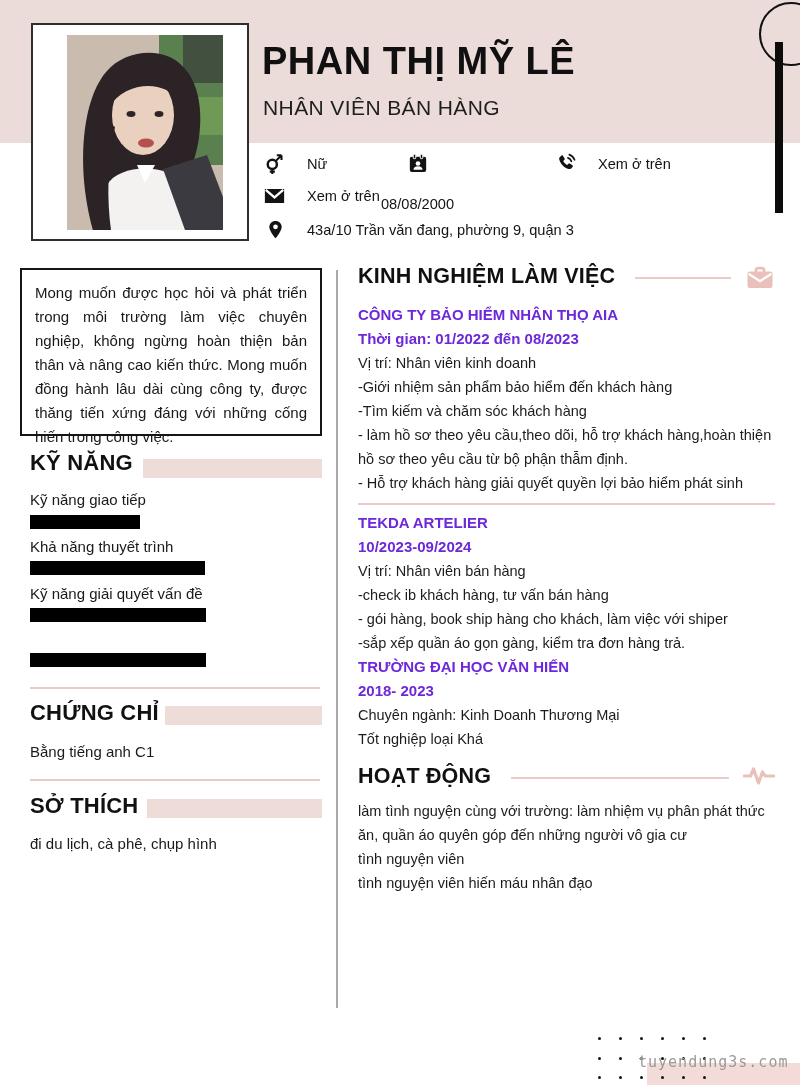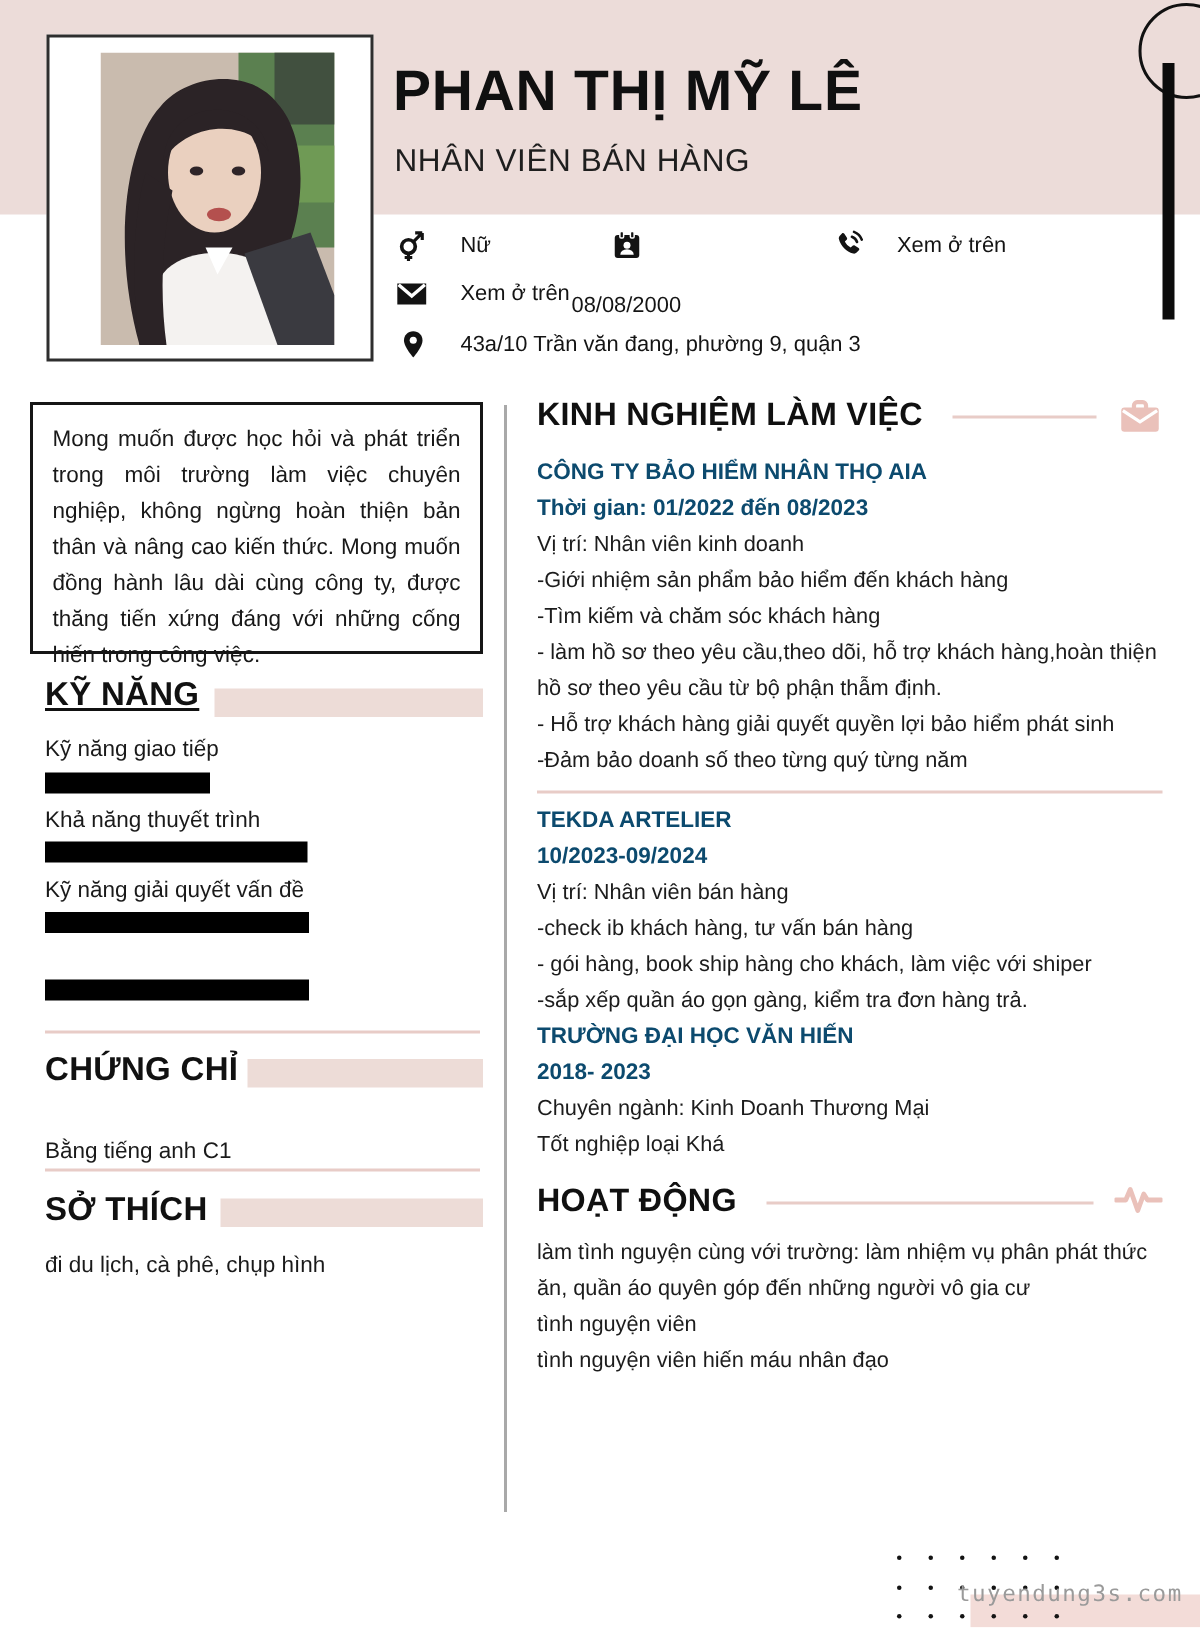--- a/index.html
+++ b/index.html
@@ -38,21 +38,21 @@
   .ltext{position:absolute;font-size:15px;color:#1a1a1a;}
   .col-divider{position:absolute;left:336px;top:270px;width:2px;height:738px;background:var(--divider_gray,#a9a9a9);}
 
   
   .rcol{position:absolute;left:358px;top:263px;width:417px;}
   .rhead{display:flex;align-items:center;height:26px;}
   .rhead h2{font-size:21.5px;font-weight:bold;color:#101010;letter-spacing:.2px;white-space:nowrap;}
   .rule{flex:1;height:2px;background:var(--pink_line,#e8ccc7);margin:4px 14px 0 20px;}
   .sec-icon{flex:none;display:block;}
   .rline{font-size:14.5px;line-height:24px;color:#1c1c1c;}
-  .rbold{font-size:15px;line-height:24px;font-weight:bold;color:#0c4a6e;}
+  .rbold{font-size:15px;line-height:24px;font-weight:bold;color:#6d28d9;}
   .jdiv{height:2px;background:var(--pink_line,#e8ccc7);margin:8px 0 6px;}
   .mt-ed{margin-top:12px;margin-bottom:10px;}
   .mb-exp{margin-bottom:14px;}
 
   
   .wm-rect{position:absolute;left:647px;top:1063px;width:153px;height:22px;background:var(--pink_wm_bg,#f3dcd8);}
   .dots{position:absolute;left:589px;top:1029px;display:grid;grid-template-columns:repeat(6,21px);grid-auto-rows:19.5px;}
   .dots i{width:3.4px;height:3.4px;border-radius:50%;background:#141414;display:block;margin:auto;}
   .wm-text{position:absolute;left:638px;top:1053px;font-family:"DejaVu Sans Mono","Liberation Mono",monospace;font-size:15px;letter-spacing:1px;color:var(--watermark_text,#9a9a9a);}
 </style>
@@ -129,35 +129,35 @@
       <circle cx="12" cy="9" r="3" fill="#ffffff"></circle>
     </svg>
     <span>43a/10 Trần văn đang, phường 9, quận 3</span>
   </div>
 
   <div class="objective-box">
     <p>Mong muốn được học hỏi và phát triển trong môi trường làm việc chuyên nghiệp, không ngừng hoàn thiện bản thân và nâng cao kiến thức. Mong muốn đồng hành lâu dài cùng công ty, được thăng tiến xứng đáng với những cống hiến trong công việc.</p>
   </div>
 
   <span class="lrect" style="left:143px;top:459px;width:179px;"></span>
-  <div class="lhead" style="left:30px;top:450px;text-decoration:underline;">KỸ NĂNG</div>
+  <div class="lhead" style="left:30px;top:450px;">KỸ NĂNG</div>
 
   <div class="slabel" style="left:30px;top:491px;">Kỹ năng giao tiếp</div>
   <div class="sbar" style="left: 30px; top: 515px; width: 110px;"></div>
   <div class="slabel" style="left:30px;top:538px;">Khả năng thuyết trình</div>
   <div class="sbar" style="left: 30px; top: 561px; width: 175px;"></div>
   <div class="slabel" style="left:30px;top:585px;">Kỹ năng giải quyết vấn đề</div>
   <div class="sbar" style="left: 30px; top: 608px; width: 176px;"></div>
   <div class="sbar" style="left: 30px; top: 653px; width: 176px;"></div>
 
   <div class="ldiv" style="top:687px;"></div>
 
   <span class="lrect" style="left:165px;top:706px;width:157px;"></span>
   <div class="lhead" style="left:30px;top:700px;">CHỨNG CHỈ</div>
-  <div class="ltext" style="left:30px;top:743px;margin-top:16px;">Bằng tiếng anh C1</div>
+  <div class="ltext" style="left:30px;top:743px;">Bằng tiếng anh C1</div>
 
   <div class="ldiv" style="top:779px;"></div>
 
   <span class="lrect" style="left:147px;top:799px;width:175px;"></span>
   <div class="lhead" style="left:30px;top:793px;">SỞ THÍCH</div>
   <div class="ltext" style="left:30px;top:835px;">đi du lịch, cà phê, chụp hình</div>
 
   <div class="col-divider"></div>
 
   <div class="rcol">
@@ -174,21 +174,20 @@
       </div>
 
       <div>
         <div class="rbold">CÔNG TY BẢO HIỂM NHÂN THỌ AIA</div>
         <div class="rbold">Thời gian: 01/2022 đến 08/2023</div>
         <div class="rline">Vị trí: Nhân viên kinh doanh</div>
         <div class="rline">-Giới nhiệm sản phẩm bảo hiểm đến khách hàng</div>
         <div class="rline">-Tìm kiếm và chăm sóc khách hàng</div>
         <div class="rline">- làm hồ sơ theo yêu cầu,theo dõi, hỗ trợ khách hàng,hoàn thiện hồ sơ theo yêu cầu từ bộ phận thẫm định.</div>
         <div class="rline">- Hỗ trợ khách hàng giải quyết quyền lợi bảo hiểm phát sinh</div>
-        <div class="rline">-Đảm bảo doanh số theo từng quý từng năm</div>
       </div>
 
       <div class="jdiv"></div>
 
       <div>
         <div class="rbold">TEKDA ARTELIER</div>
         <div class="rbold">10/2023-09/2024</div>
         <div class="rline">Vị trí: Nhân viên bán hàng</div>
         <div class="rline">-check ib khách hàng, tư vấn bán hàng</div>
         <div class="rline">- gói hàng, book ship hàng cho khách, làm việc với shiper</div>

